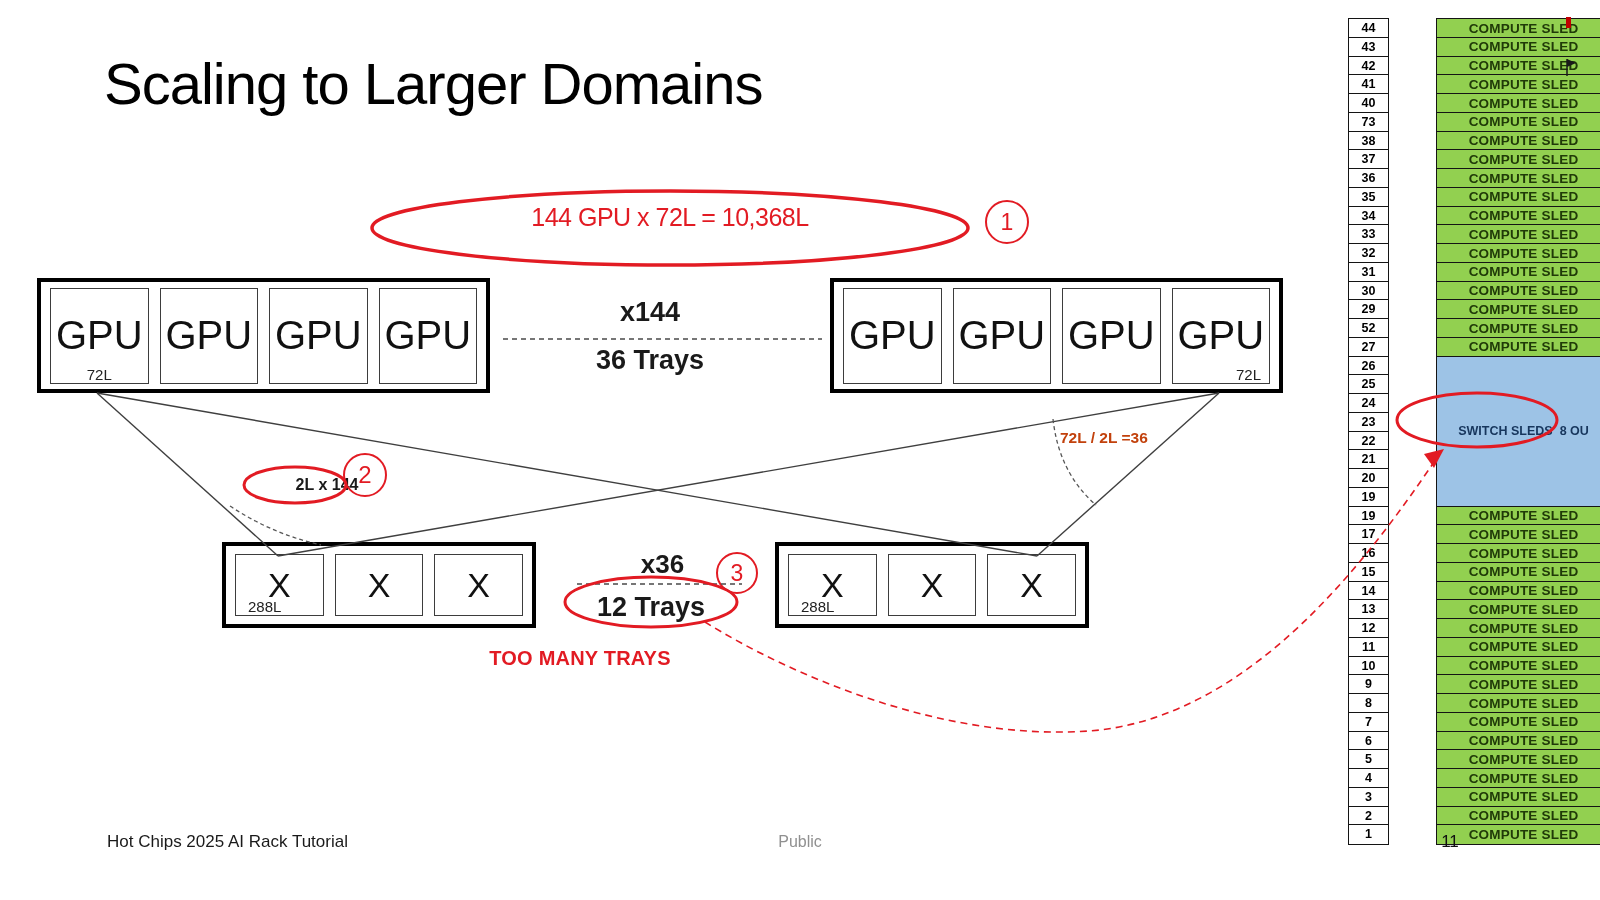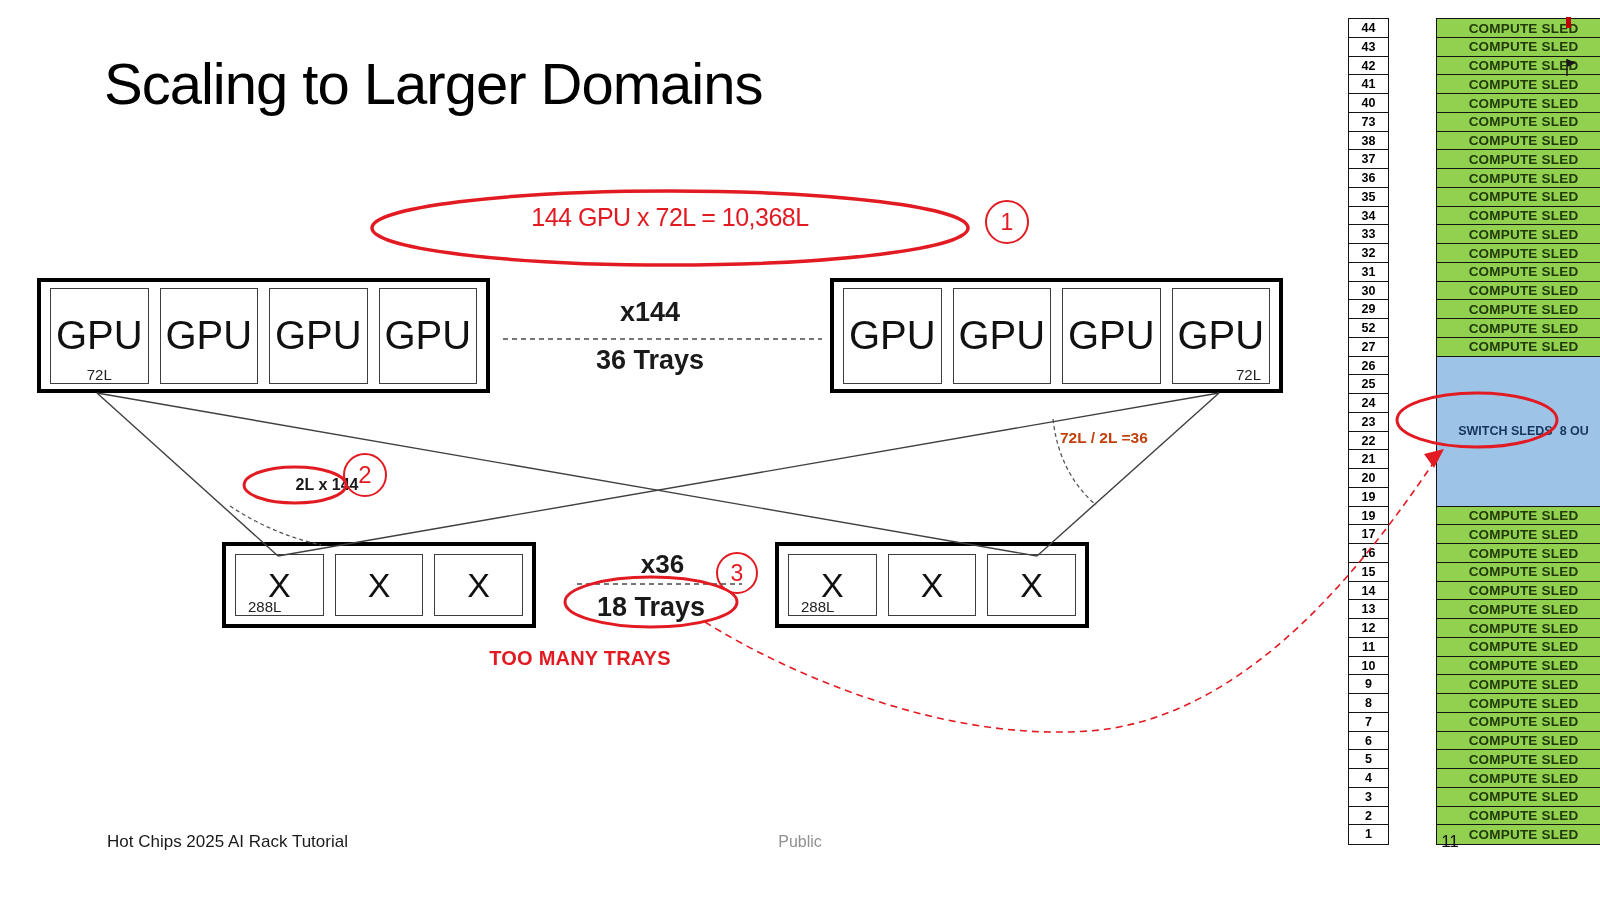--- a/index.html
+++ b/index.html
@@ -122,21 +122,21 @@
       <div class="cell x-cell">X</div>
       <div class="cell x-cell">X</div>
     </div>
   <div class="abs tray sw-tray sw-tray-right">
       <div class="cell x-cell">X<span class="sub sub-left">288L</span></div>
       <div class="cell x-cell">X</div>
       <div class="cell x-cell">X</div>
     </div>
 
   <div class="abs midlabel x36">x36</div>
-  <div class="abs midlabel trays12">18 Trays</div>
+  <div class="abs midlabel trays12">12 Trays</div>
   <div class="abs badge b3">3</div>
 
   <div class="abs warning">TOO MANY TRAYS</div>
 
   <div class="abs rack">
     <div class="rcol rcol-num">
         <div class="rcell rnum">44</div>
         <div class="rcell rnum">43</div>
         <div class="rcell rnum">42</div>
         <div class="rcell rnum">41</div>

